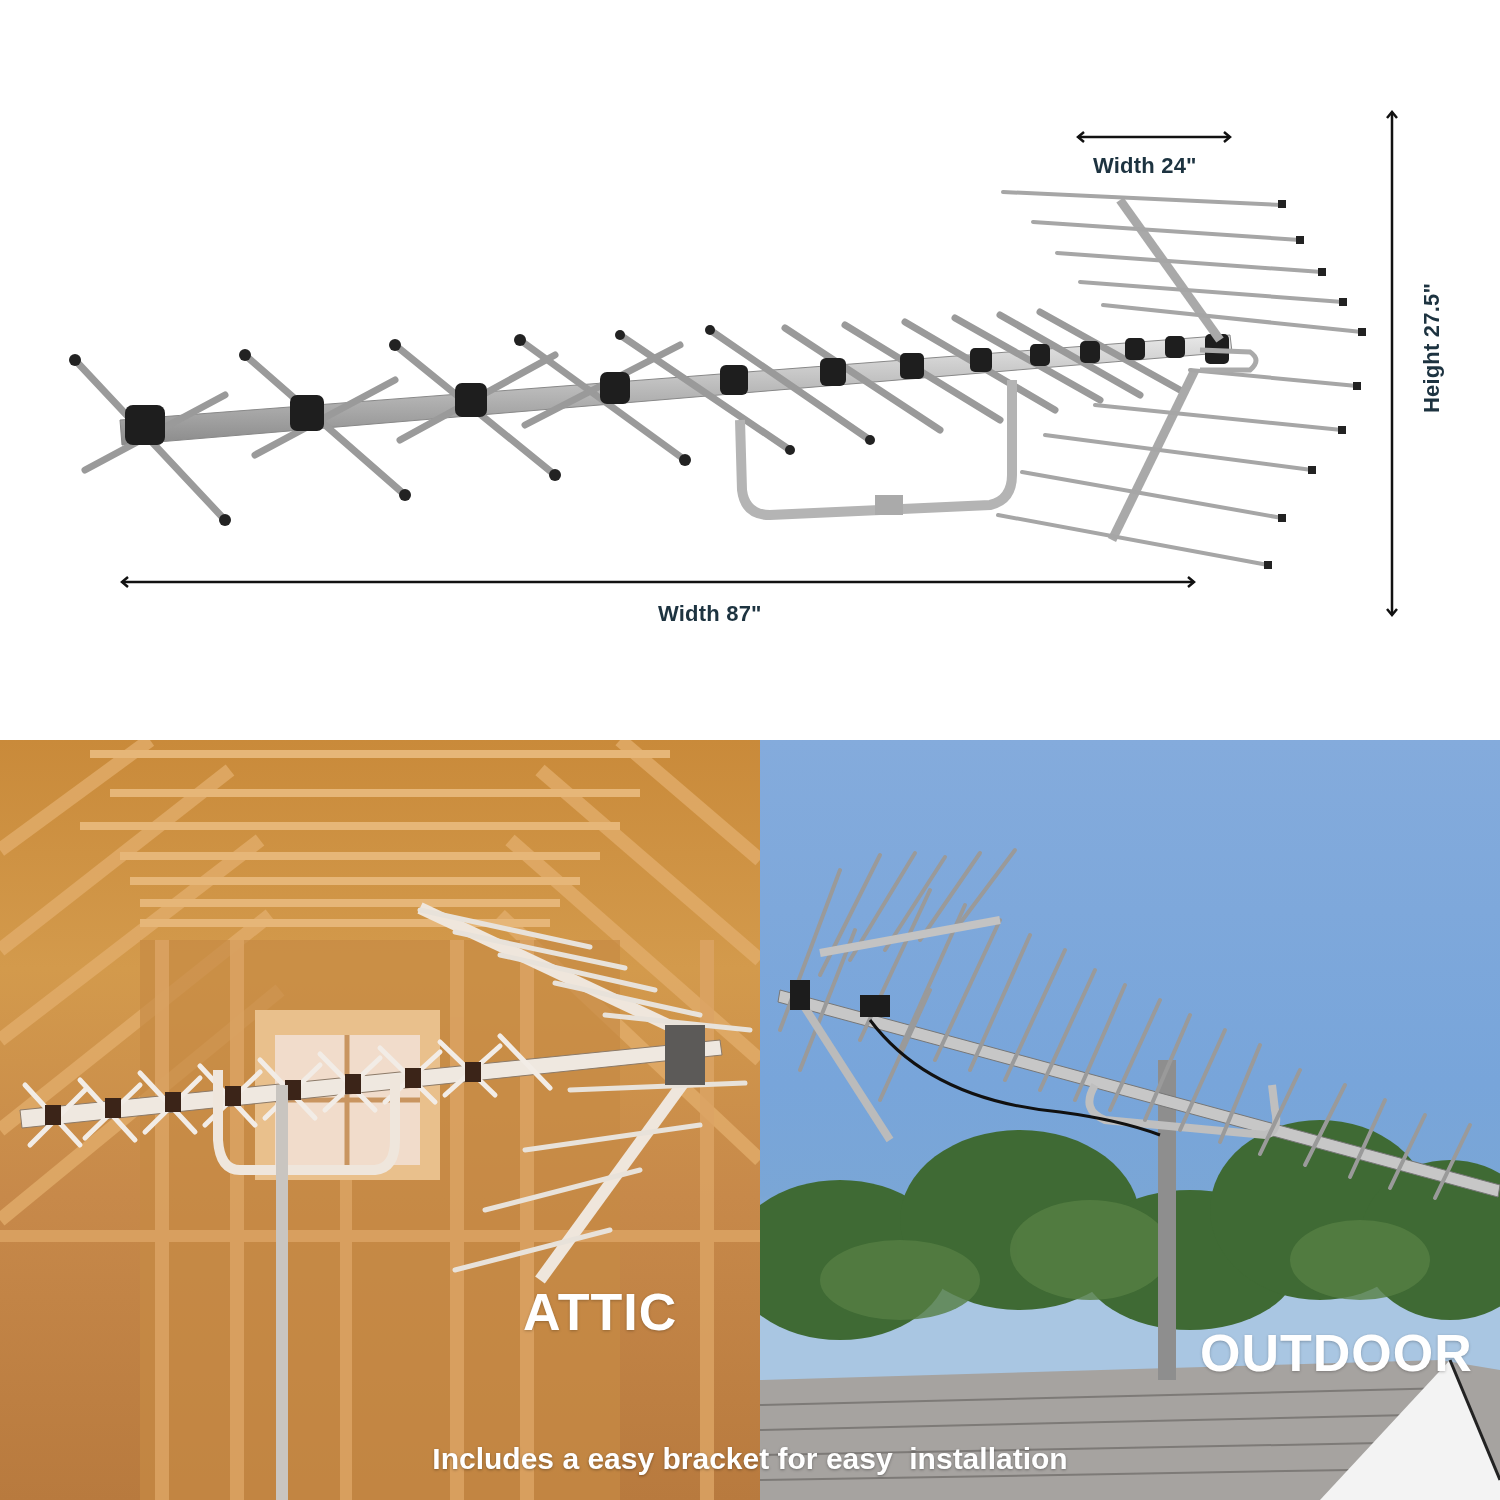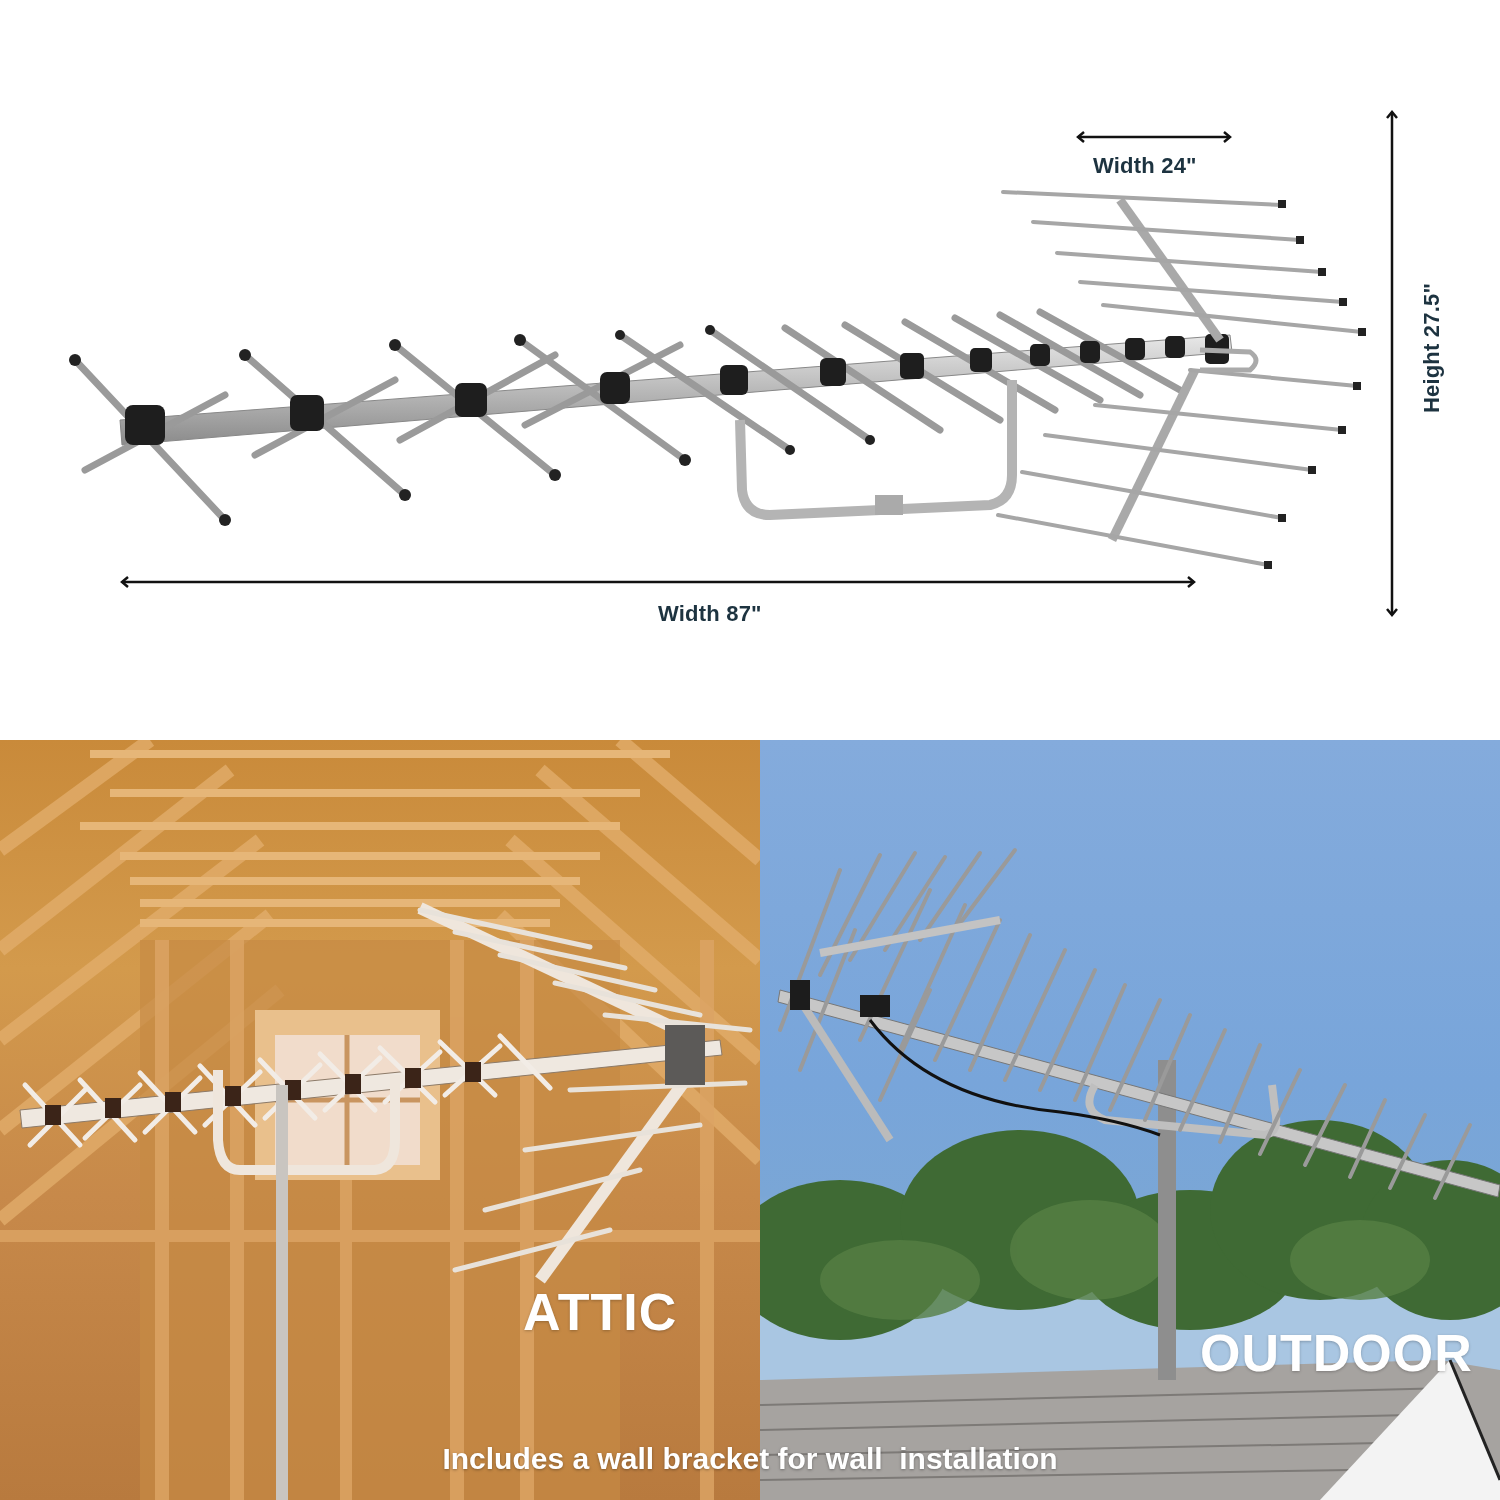--- a/index.html
+++ b/index.html
@@ -286,13 +286,13 @@
         <rect x="100" y="255" width="30" height="22"></rect>
       </g>
       <path d="M110,280 Q170,360 300,372 Q360,380 400,395" fill="none" stroke="#111" stroke-width="3"></path>
     </svg>
   </div>
 
   <div class="scene-label" style="left:523px; top:542px;">ATTIC</div>
   <div class="scene-label" style="left:1200px; top:542px;margin-top:41px;">OUTDOOR</div>
 </div>
 
-<div class="caption">Includes a wall bracket for wall  installation</div>
+<div class="caption">Includes a easy bracket for easy  installation</div>
 
 </body></html>

